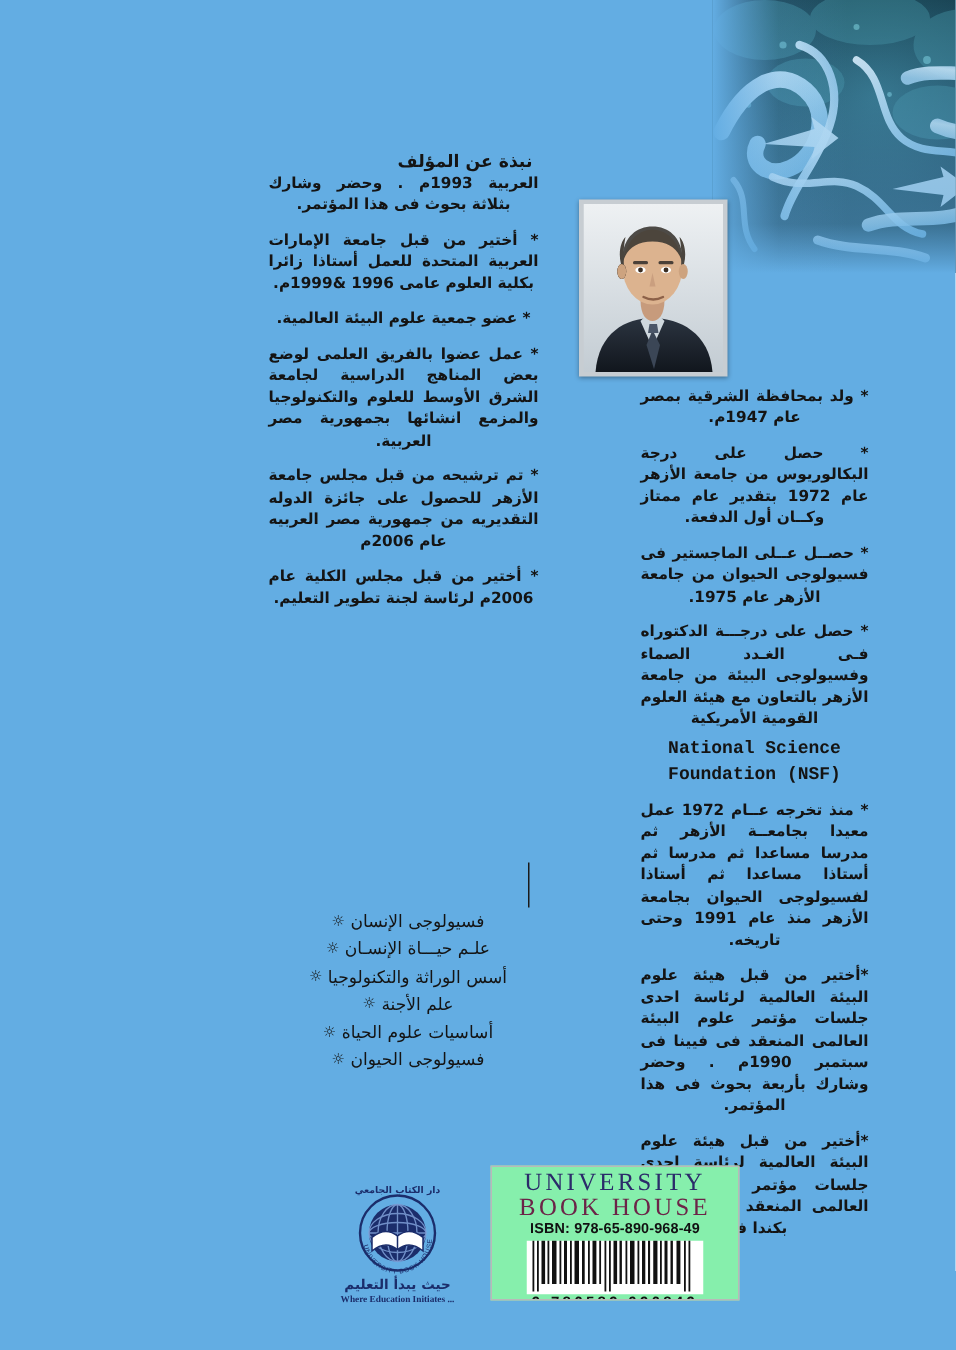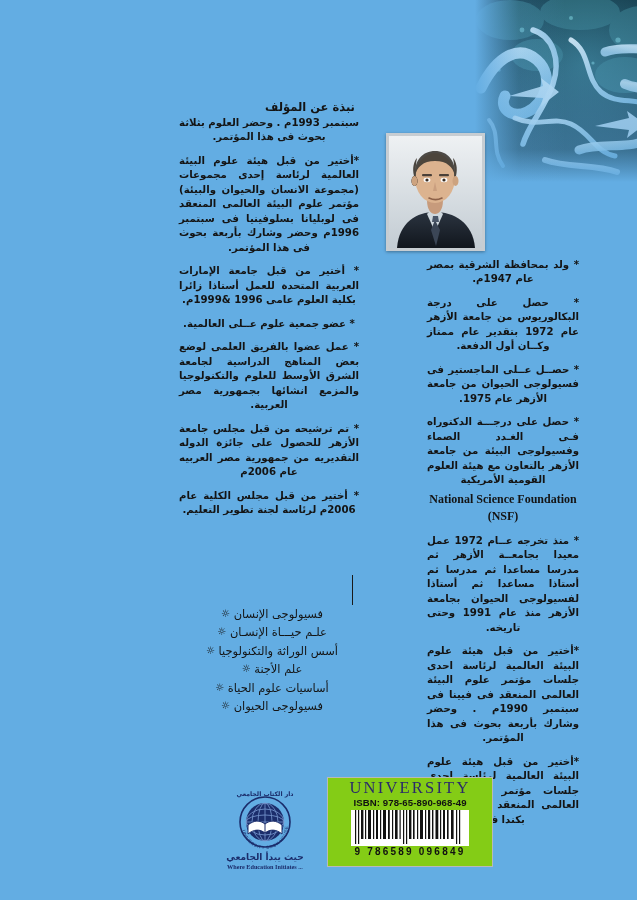--- a/index.html
+++ b/index.html
@@ -121,21 +121,21 @@
 
   .col-left {
     right: 316px;
     top: 116px;
     width: 180px;
   }
   .col-left p { text-align: justify; text-align-last: center; }
 
   .nsf-line {
     direction: ltr;
-    font-family: Liberation Serif, serif;
+    font-family: Liberation Mono, monospace;
     font-weight: bold;
     font-size: 12px;
     text-align: center !important;
     text-align-last: center !important;
   }
 
   
   .books-title {
     position: absolute;
     right: 316px;
@@ -181,21 +181,21 @@
     color: #141414;
   }
 
   
   .pub-box {
     position: absolute;
     left: 327px;
     top: 777px;
     width: 166px;
     height: 90px;
-    background: #84cc16;
+    background: #86efac;
     border: 1px solid #b9b9b9;
     box-sizing: border-box;
     text-align: center;
     overflow: hidden;
   }
   .pub-name {
     font-family: "Liberation Serif", serif;
     font-size: 16.5px;
     letter-spacing: 2.2px;
     color: #2b2b6a;
@@ -391,24 +391,23 @@
     <p>* حصل على درجة البكالوريوس من جامعة الأزهر عام 1972 بتقدير عام ممتاز وكــان أول الدفعة.</p>
     <p>* حصــل عــلى الماجستير فى فسيولوجى الحيوان من جامعة الأزهر عام 1975.</p>
     <p class="tight">* حصل على درجـــة الدكتوراه فـى الغـدد الصماء وفسيولوجى البيئة من جامعة الأزهر بالتعاون مع هيئة العلوم القومية الأمريكية</p>
     <p class="nsf-line">National Science Foundation (NSF)</p>
     <p>* منذ تخرجه عــام 1972 عمل معيدا بجامعــة الأزهر ثم مدرسا مساعدا ثم مدرسا ثم أستاذا مساعدا ثم أستاذا لفسيولوجى الحيوان بجامعة الأزهر منذ عام 1991 وحتى تاريخه.</p>
     <p>*أختير من قبل هيئة علوم البيئة العالمية لرئاسة احدى جلسات مؤتمر علوم البيئة العالمى المنعقد فى فيينا فى سبتمبر 1990م . وحضر وشارك بأربعة بحوث فى هذا المؤتمر.</p>
     <p>*أختير من قبل هيئة علوم البيئة العالمية لرئاسة إحدى جلسات مؤتمر علوم البيئة العالمى المنعقد فى كالجارى بكندا فى</p>
   </div>
 
   <div class="col col-left">
-    <p>سبتمبر 1993م . وحضر العلوم بثلاثة بحوث فى هذا المؤتمر.</p>
-    <p>*أختير من قبل هيئة علوم البيئة العالمية لرئاسة إحدى مجموعات (مجموعة الانسان والحيوان والبيئة) مؤتمر علوم البيئة العالمى المنعقد فى لوبليانا بسلوفينيا فى سبتمبر 1996م وحضر وشارك بأربعة بحوث فى هذا المؤتمر.</p>
+    <p>العربية 1993م . وحضر وشارك بثلاثة بحوث فى هذا المؤتمر.</p>
     <p>* أختير من قبل جامعة الإمارات العربية المتحدة للعمل أستاذا زائرا بكلية العلوم عامى 1996 &amp;1999م.</p>
-    <p>* عضو جمعية علوم عــلى العالمية.</p>
+    <p>* عضو جمعية علوم البيئة العالمية.</p>
     <p>* عمل عضوا بالفريق العلمى لوضع بعض المناهج الدراسية لجامعة الشرق الأوسط للعلوم والتكنولوجيا والمزمع انشائها بجمهورية مصر العربية.</p>
     <p>* تم ترشيحه من قبل مجلس جامعة الأزهر للحصول على جائزة الدوله التقديريه من جمهورية مصر العربيه عام 2006م</p>
     <p>* أختير من قبل مجلس الكلية عام 2006م لرئاسة لجنة تطوير التعليم.</p>
   </div>
 
   <div class="books-rule"></div>
   <ul class="books-list">
     <li>
       <span>فسيولوجى الإنسان</span>
       <span class="sun-icon">☼</span>
@@ -431,20 +430,21 @@
     </li>
     <li>
       <span>فسيولوجى الحيوان</span>
       <span class="sun-icon">☼</span>
     </li>
   </ul>
 
   <div class="pub-box">
     <div class="pub-name">
       <div>UNIVERSITY</div>
+      <div class="l2">BOOK HOUSE</div>
     </div>
     <div class="isbn">ISBN: 978-65-890-968-49</div>
     <div class="barcode">
       <svg width="118" height="36" viewBox="0 0 118 36" xmlns="http://www.w3.org/2000/svg">
         <rect x="0" y="0" width="118" height="36" fill="#ffffff"></rect>
         <g fill="#111111">
           <rect x="4" y="0" width="1.2" height="34"></rect>
           <rect x="7" y="0" width="1.2" height="34"></rect>
           <rect x="10" y="0" width="2.4" height="29"></rect>
           <rect x="14" y="0" width="1.2" height="29"></rect>
@@ -495,17 +495,17 @@
       </g>
 
       <path d="M14,30 C20,25 26,25 31,29 C36,25 42,25 48,30 L48,39 C42,34 36,34 31,38 C26,34 20,34 14,39 Z" fill="#ffffff" stroke="#1b2d6b" stroke-width="1"></path>
       <line x1="31" y1="29" x2="31" y2="38" stroke="#1b2d6b" stroke-width="1"></line>
 
       <path id="ringpath" d="M8,31 A23,23 0 0 0 54,31" fill="none"></path>
       <text font-family="Liberation Sans, sans-serif" font-size="4.4" fill="#1b2d6b" letter-spacing="0.5">
         <textPath href="#ringpath" startOffset="6%">UNIVERSITY BOOK HOUSE</textPath>
       </text>
     </svg>
-    <div class="logo-ar">حيث يبدأ الجامعي</div>
+    <div class="logo-ar">حيث يبدأ التعليم</div>
     <div class="logo-en">Where Education Initiates ...</div>
   </div>
 
 </div>
 
 </body></html>

